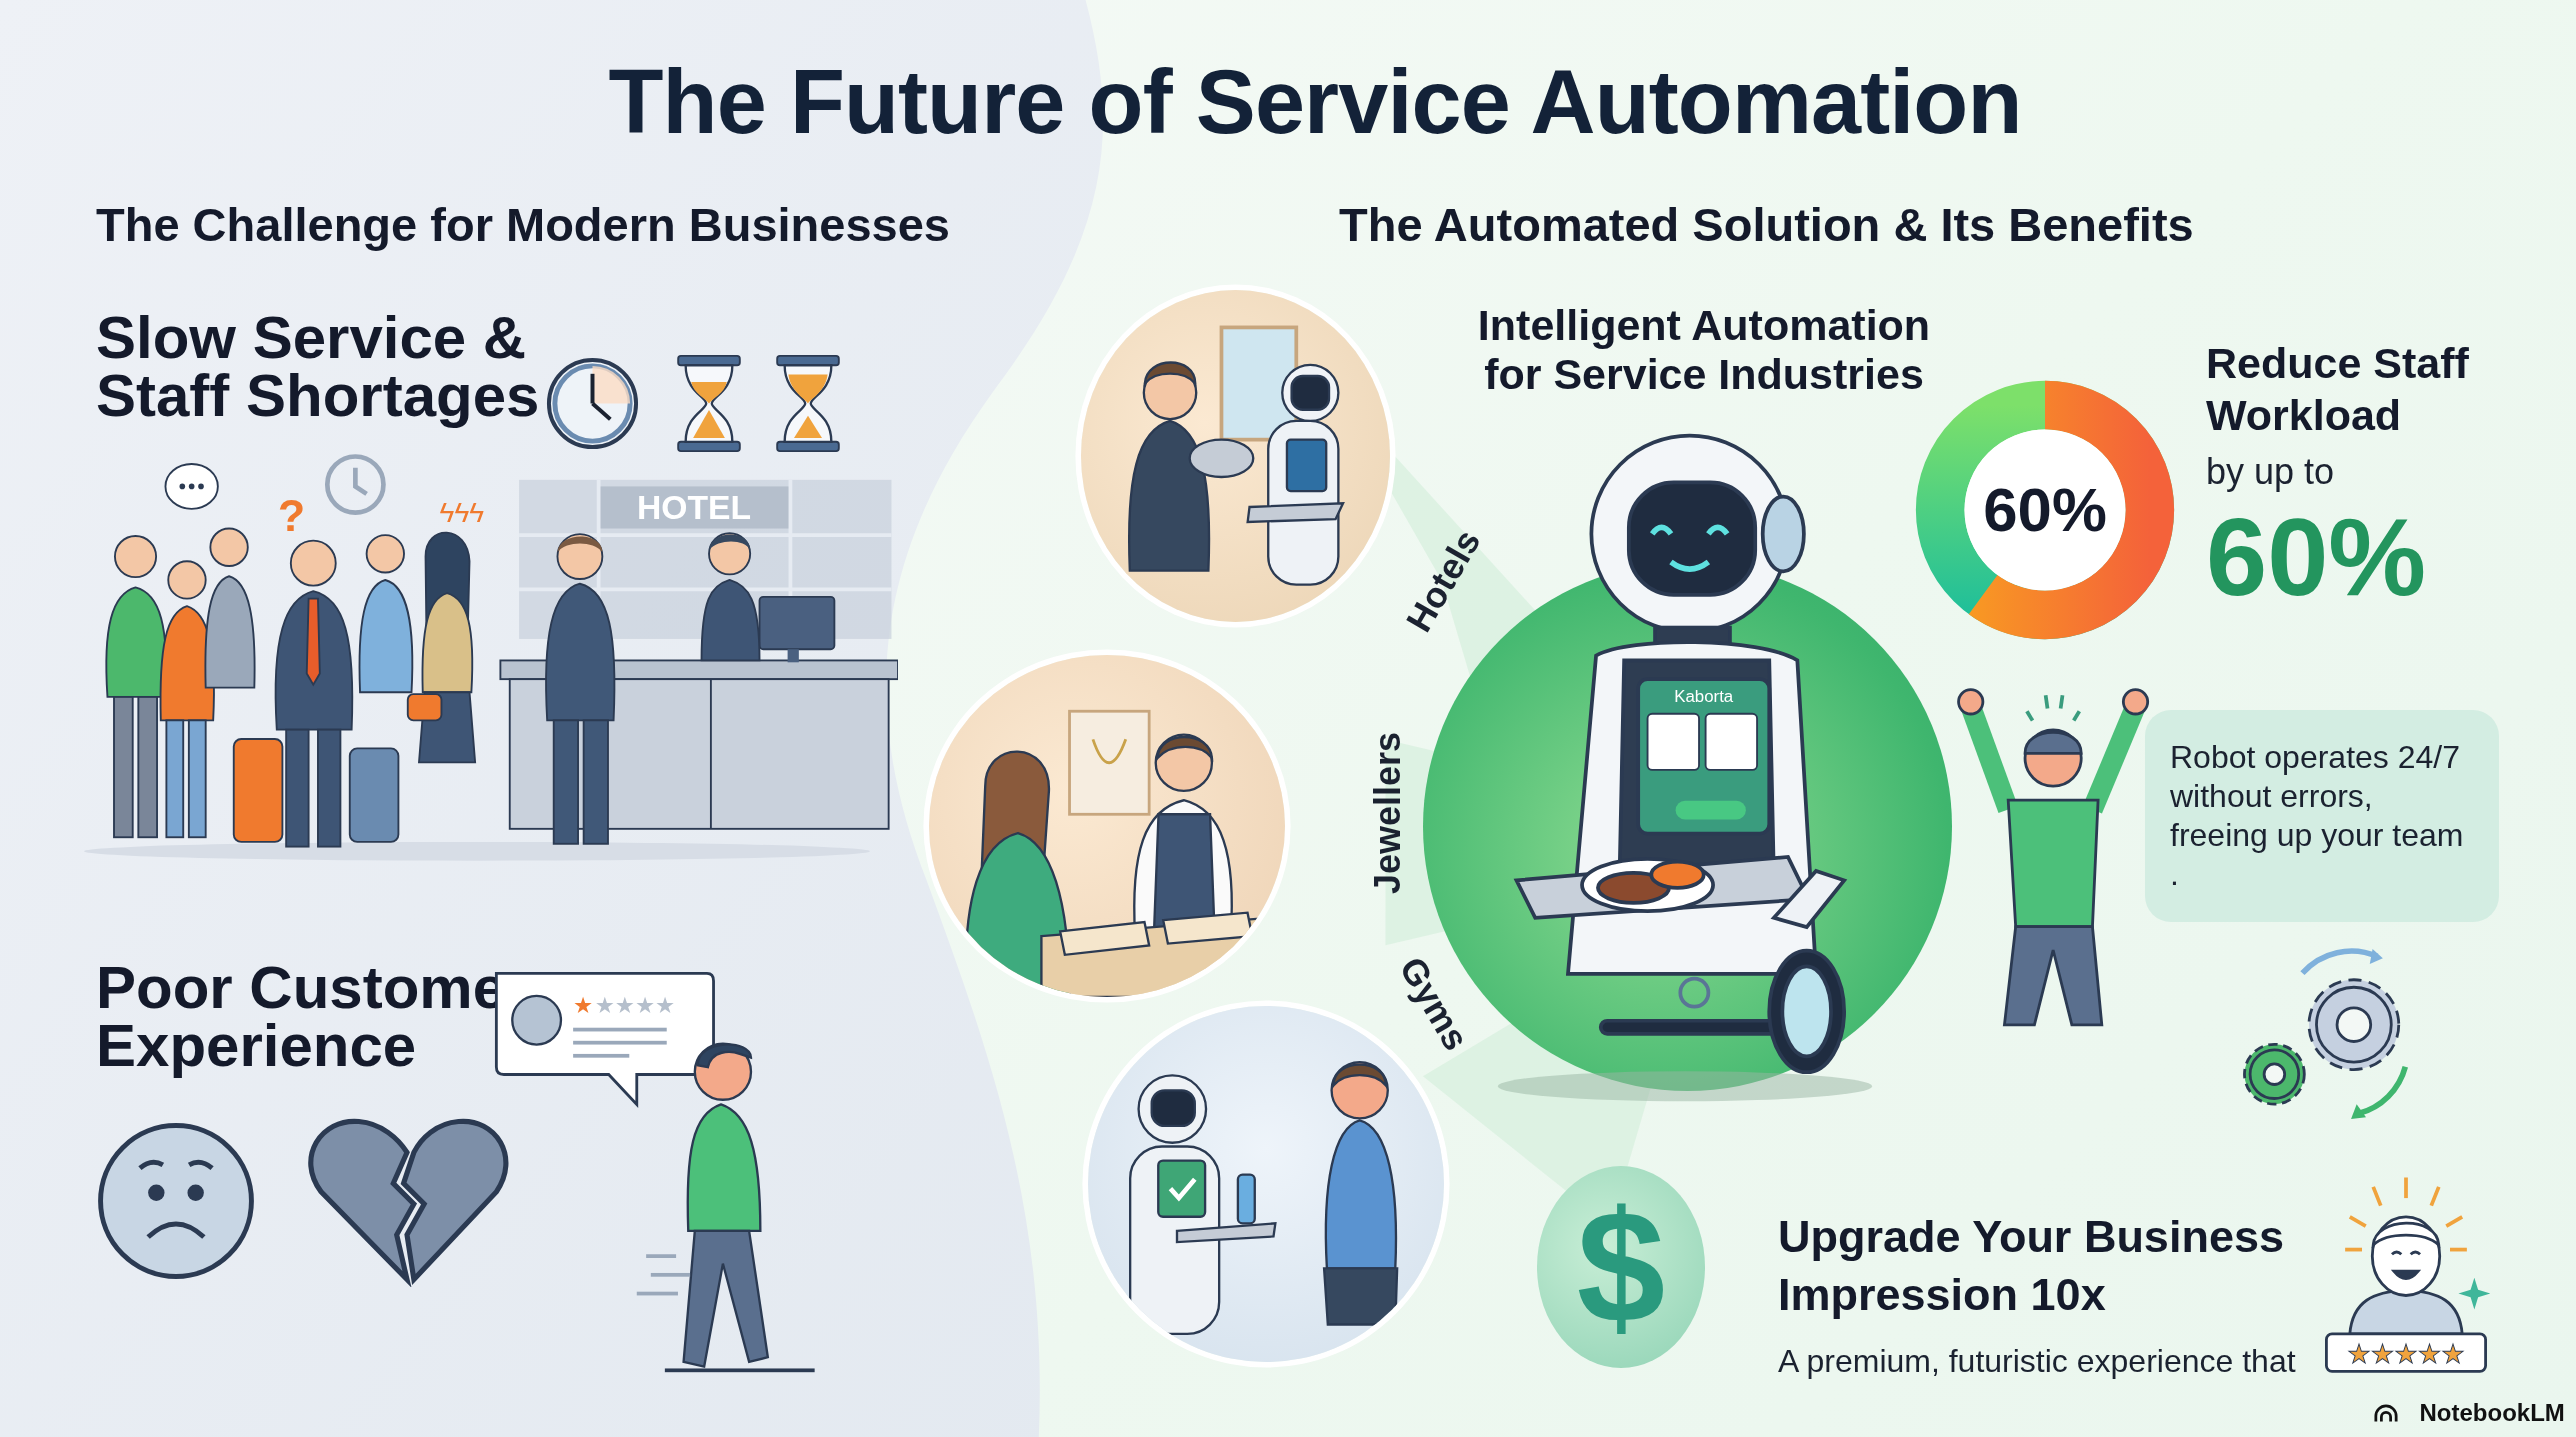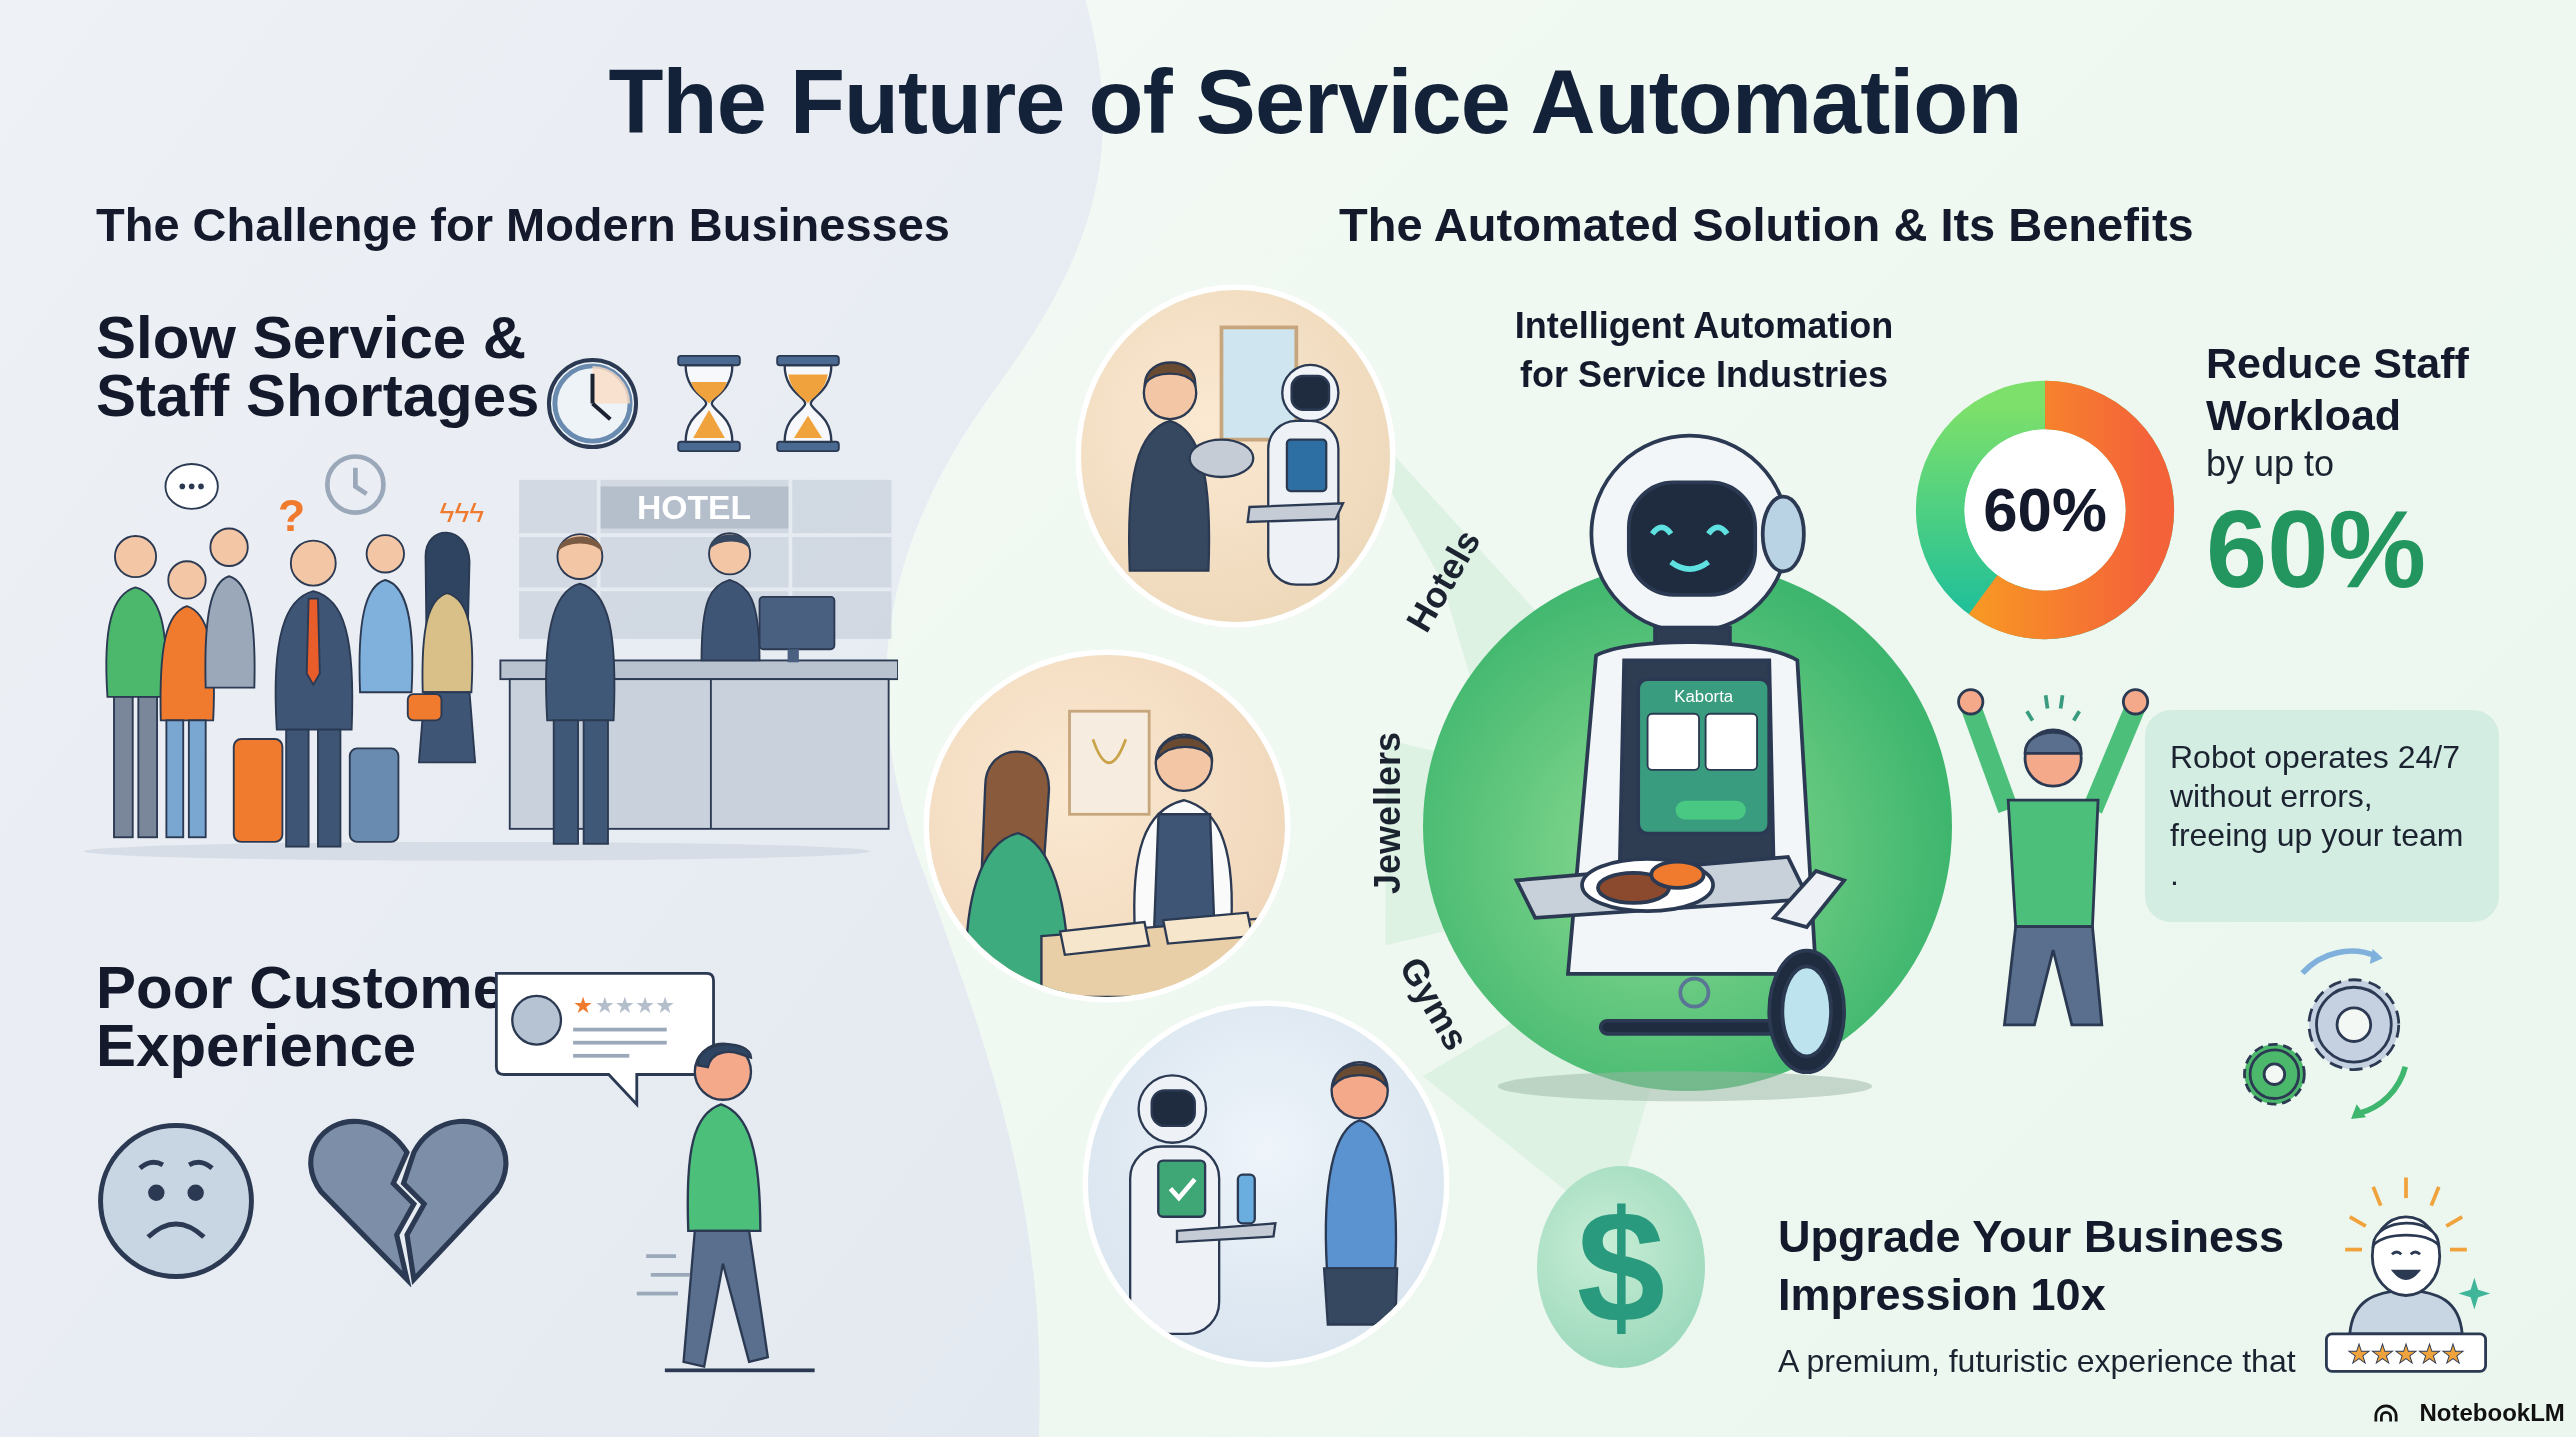--- a/index.html
+++ b/index.html
@@ -22,21 +22,21 @@
     left: 0; width: 2576px; top: 51px; text-align: center;
     font-size: 90px; font-weight: 700; color: #132238; letter-spacing: -0.9px; margin-left: 27px;
   }
   .section-h {
     font-size: 47px; font-weight: 700; color: #141a2b;
   }
   .sub-h {
     font-size: 60px; font-weight: 700; line-height: 58px; color: #141a2b;
   }
   .center-h {
-    font-size: 36px; font-weight: 700; line-height: 49px; text-align: center; color: #141a2b;
+    font-size: 43px; font-weight: 700; line-height: 49px; text-align: center; color: #141a2b;
   }
   .circle-scene {
     border-radius: 50%; overflow: hidden;
     box-shadow: 0 0 0 5.6px #ffffff;
   }
   .vlabel {
     font-size: 36px; font-weight: 700; color: #1b2230; white-space: nowrap;
   }
   .bubble {
     background: #d3ede2; border-radius: 26px;
@@ -314,21 +314,21 @@
   </defs>
   <circle cx="140" cy="140" r="112" fill="none" stroke="url(#gg)" stroke-width="52"></circle>
   <circle cx="140" cy="140" r="112" fill="none" stroke="url(#og)" stroke-width="52" stroke-dasharray="422.2 281.5" transform="rotate(-90 140 140)"></circle>
   <circle cx="140" cy="140" r="86" fill="#ffffff"></circle>
   <text x="140" y="162" text-anchor="middle" font-family="Liberation Sans, sans-serif" font-weight="700" font-size="66" fill="#141a2b">60%</text>
 </svg>
 
 <div class="abs" style="left:2206px; top:337px;">
   <div class="sub-h" style="font-size:43px; line-height:52px;">Reduce Staff</div>
   <div class="sub-h" style="font-size:43px; line-height:52px;">Workload</div>
-  <div class="by-up" style="margin-top:2px;">by up to</div>
+  <div class="by-up" style="margin-top:10px;">by up to</div>
   <div class="big-green" style="margin-top:9.4px;">60%</div>
 </div>
 
 <svg class="abs" style="left:1952px; top:669px;" width="206" height="370" viewBox="0 0 220 395">
   <g stroke="#2b3a52" stroke-width="3">
     <path d="M20,40 L60,150" stroke="#4cc07a" stroke-width="22"></path>
     <path d="M196,40 L150,150" stroke="#4cc07a" stroke-width="22"></path>
     <circle cx="20" cy="35" r="13" fill="#f3a98a"></circle>
     <circle cx="196" cy="35" r="13" fill="#f3a98a"></circle>
     <circle cx="108" cy="95" r="30" fill="#f3a98a"></circle>

